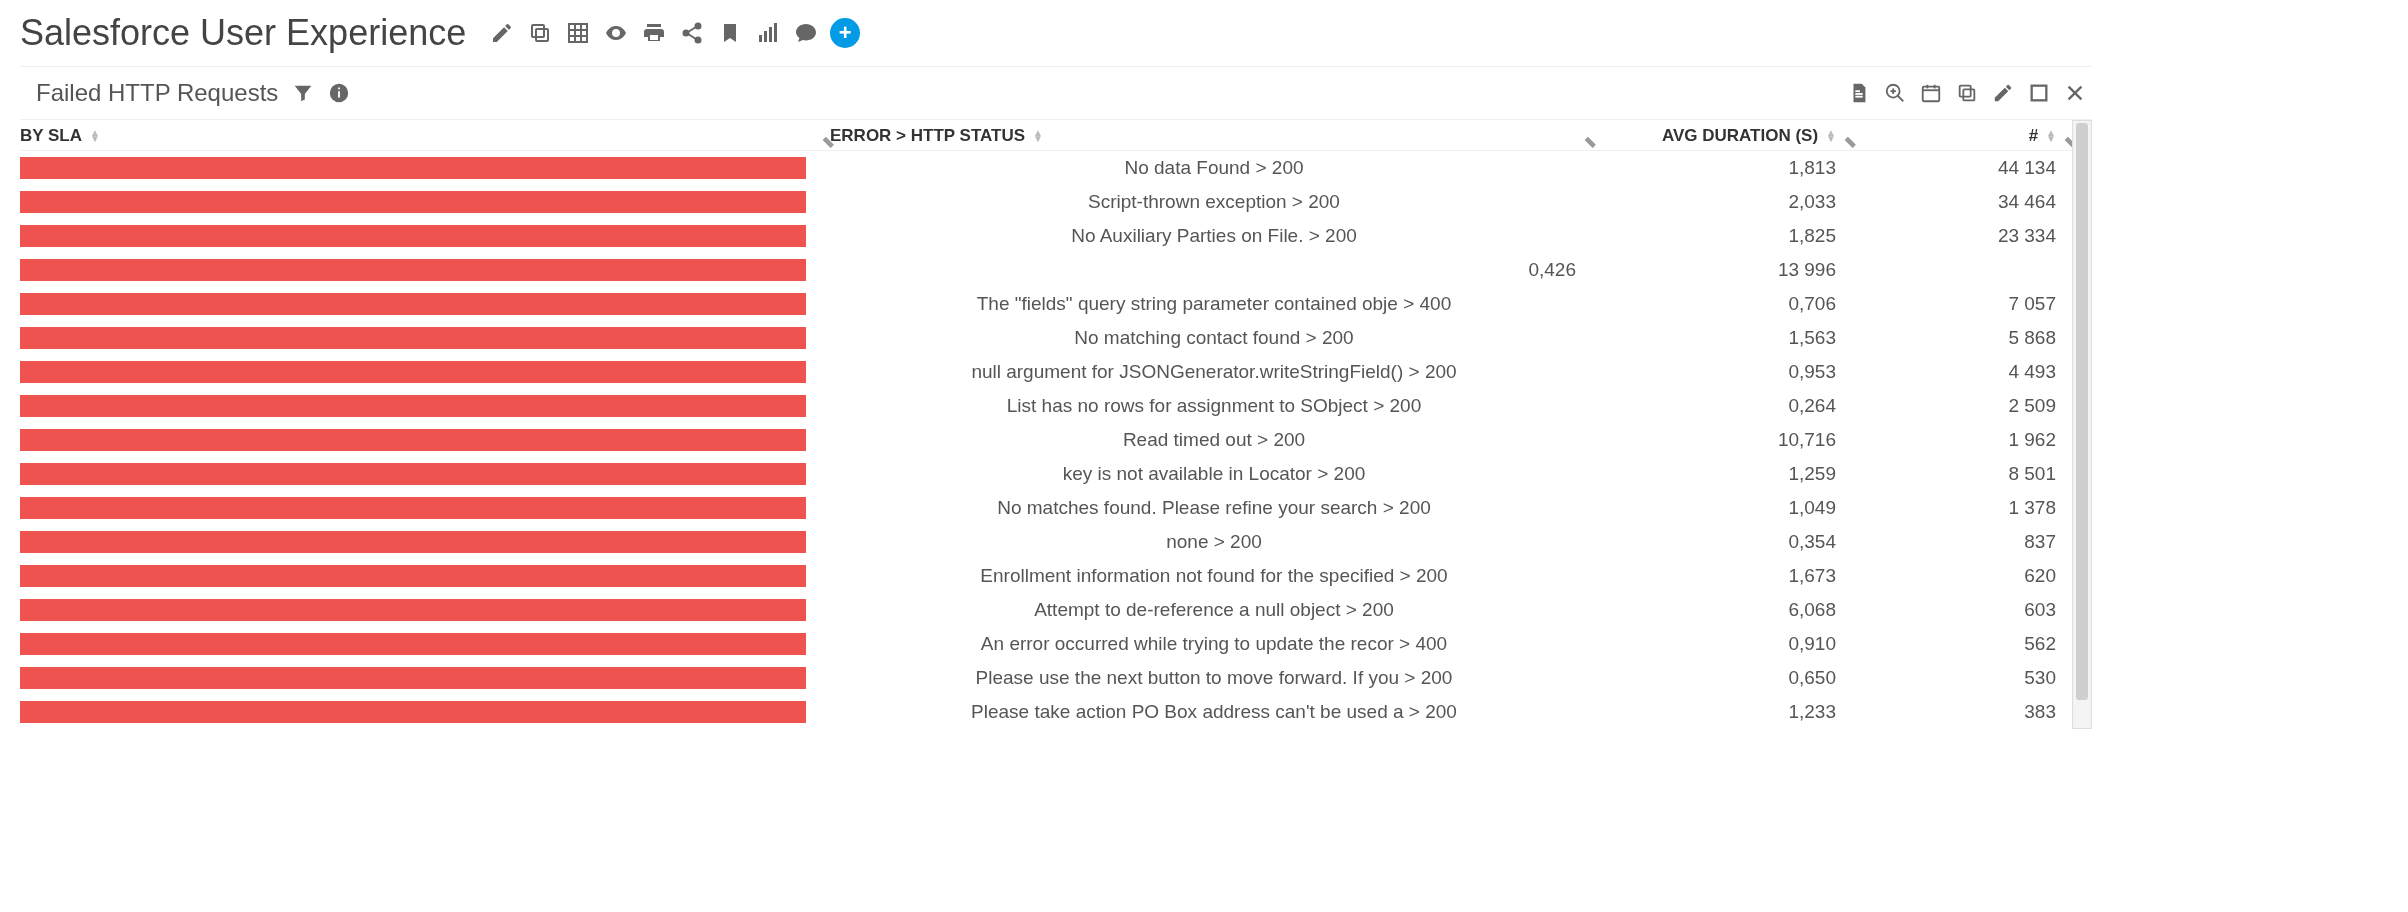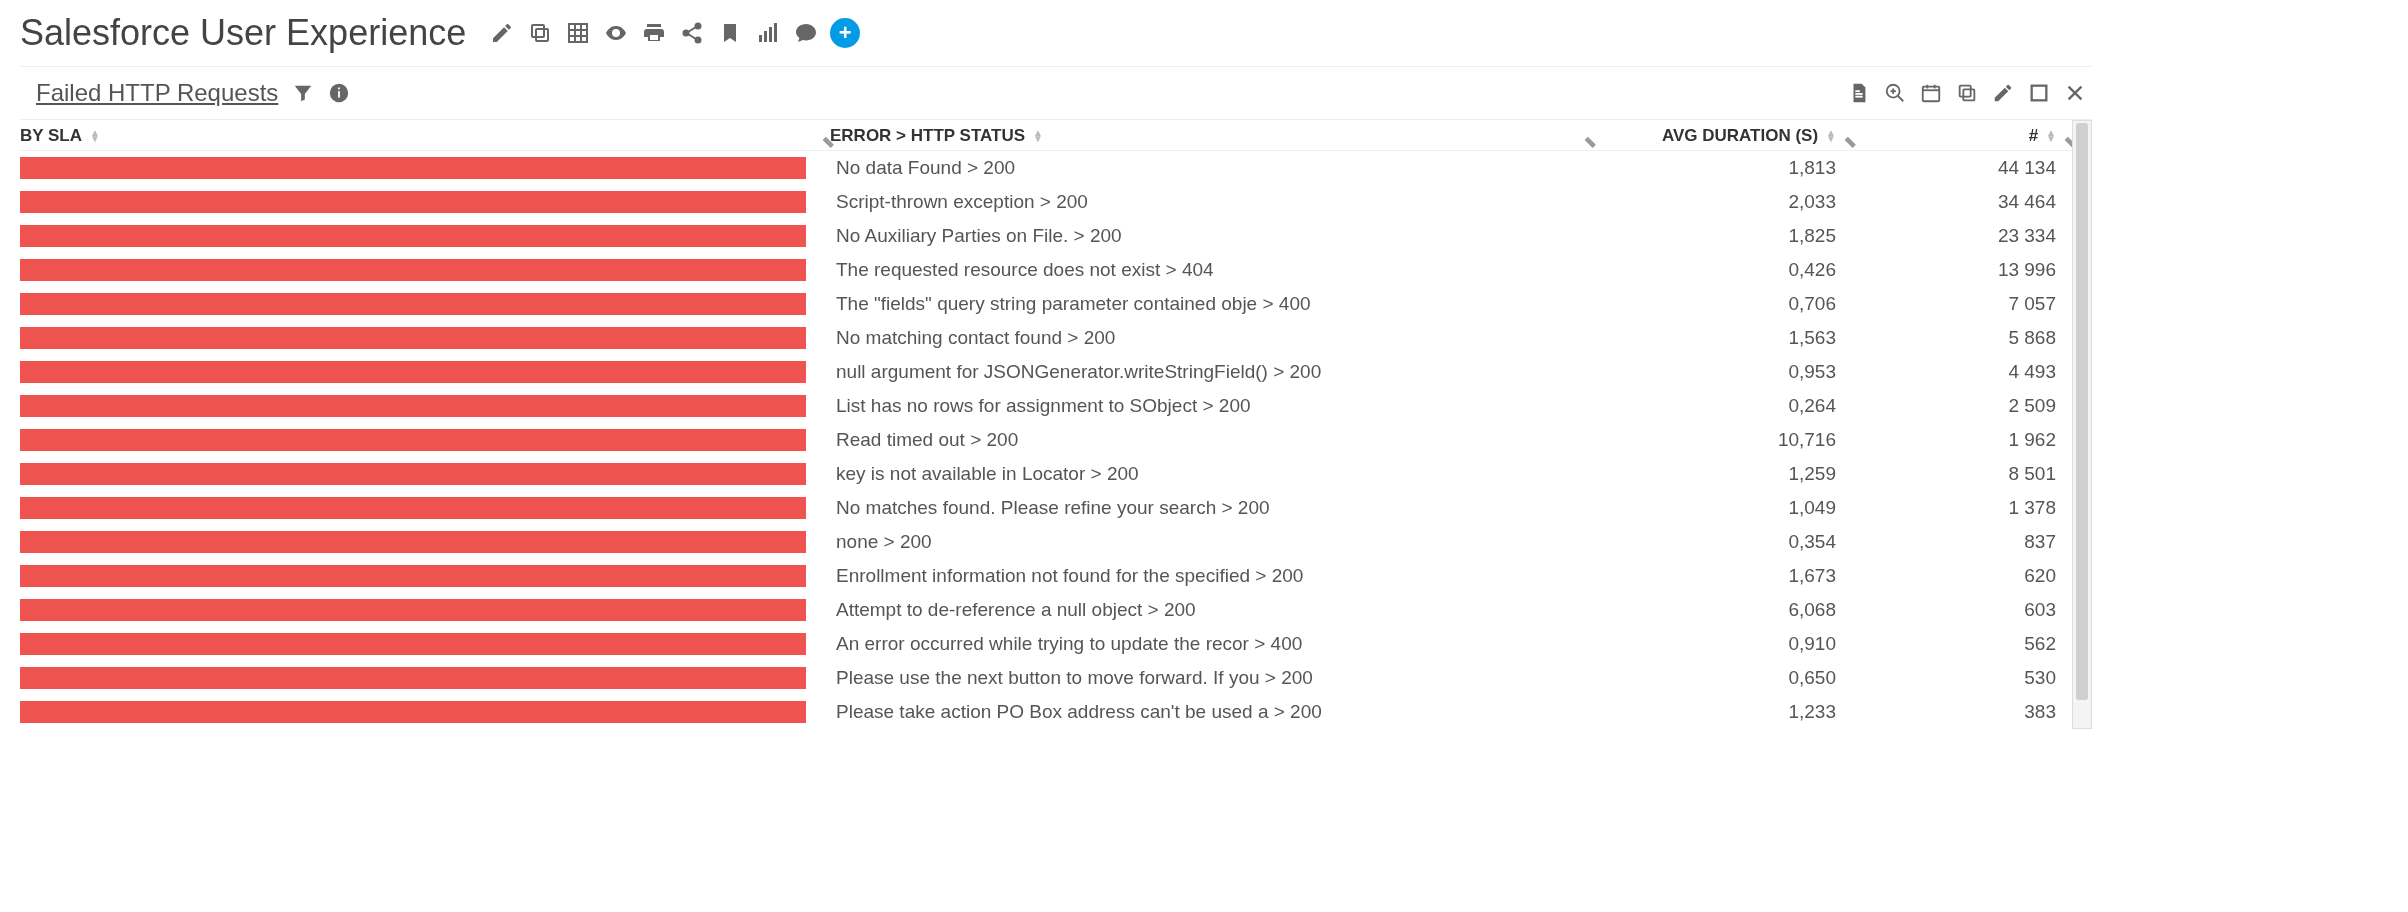--- a/index.html
+++ b/index.html
@@ -75,21 +75,20 @@
     padding: 12px 0 12px 16px;
   }
   .sub-left {
     display: flex;
     align-items: center;
     gap: 14px;
   }
   .sub-left .subtitle {
     font-size: 24px;
     color: #555;
-    text-decoration: underline;
   }
   .sub-left .icon, .sub-right .icon {
     color: var(--icon-gray);
     display: inline-flex;
     align-items: center;
     cursor: pointer;
   }
   .sub-left svg, .sub-right svg { width: 22px; height: 22px; }
   .sub-right {
     display: flex;
@@ -172,20 +171,21 @@
     background: var(--bar-color);
     width: 100%;
   }
   .err-cell {
     font-size: 19px;
     color: #555;
     padding-left: 6px;
     white-space: nowrap;
     overflow: hidden;
     text-overflow: ellipsis;
+    text-align: center;
   }
   .num-cell {
     font-size: 19px;
     color: #555;
     text-align: right;
     padding-right: 16px;
     font-variant-numeric: lining-nums;
   }
 </style>
 </head>
@@ -369,21 +369,20 @@
               <div class="bar"></div>
             </div>
             <div class="err-cell">No Auxiliary Parties on File. &gt; 200</div>
             <div class="num-cell">1,825</div>
             <div class="num-cell">23 334</div>
           </div>
           <div class="trow">
             <div class="bar-cell">
               <div class="bar"></div>
             </div>
-            <div class="err-cell">The requested resource does not exist &gt; 404</div>
             <div class="num-cell">0,426</div>
             <div class="num-cell">13 996</div>
           </div>
           <div class="trow">
             <div class="bar-cell">
               <div class="bar"></div>
             </div>
             <div class="err-cell">The "fields" query string parameter contained obje &gt; 400</div>
             <div class="num-cell">0,706</div>
             <div class="num-cell">7 057</div>

